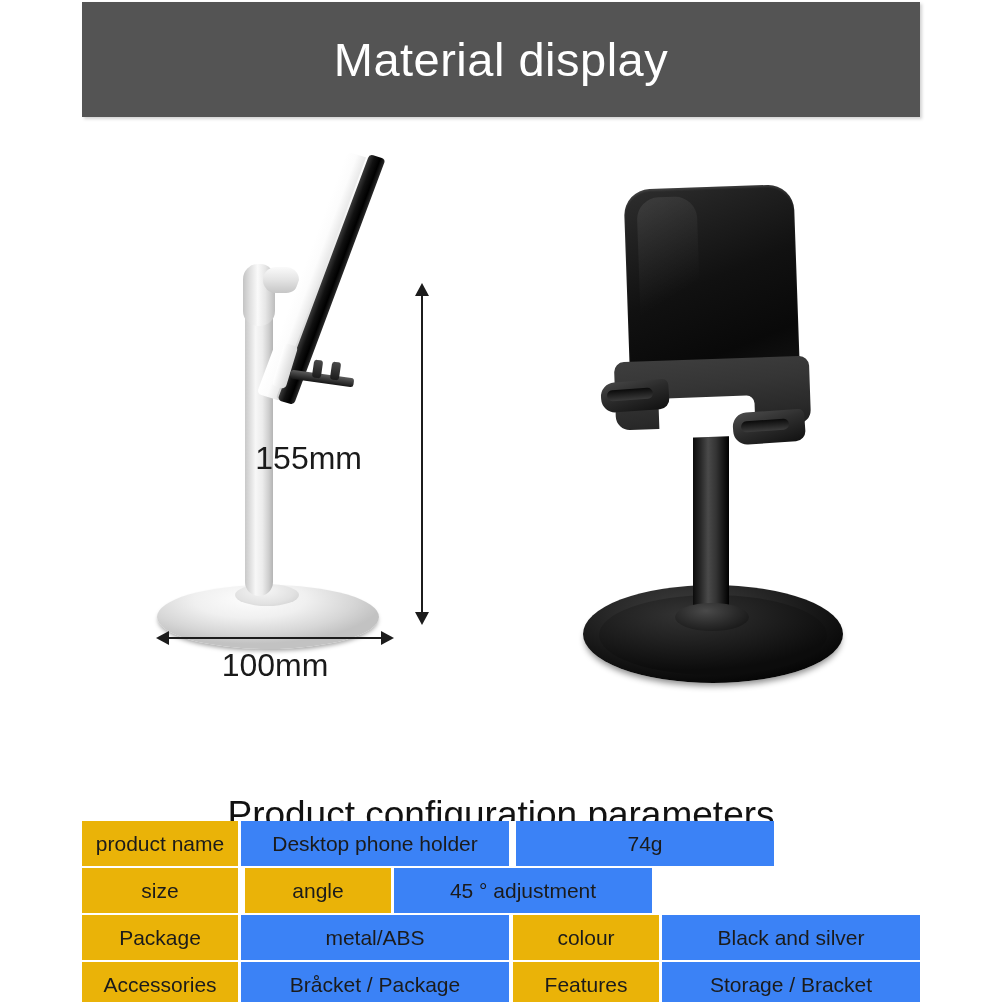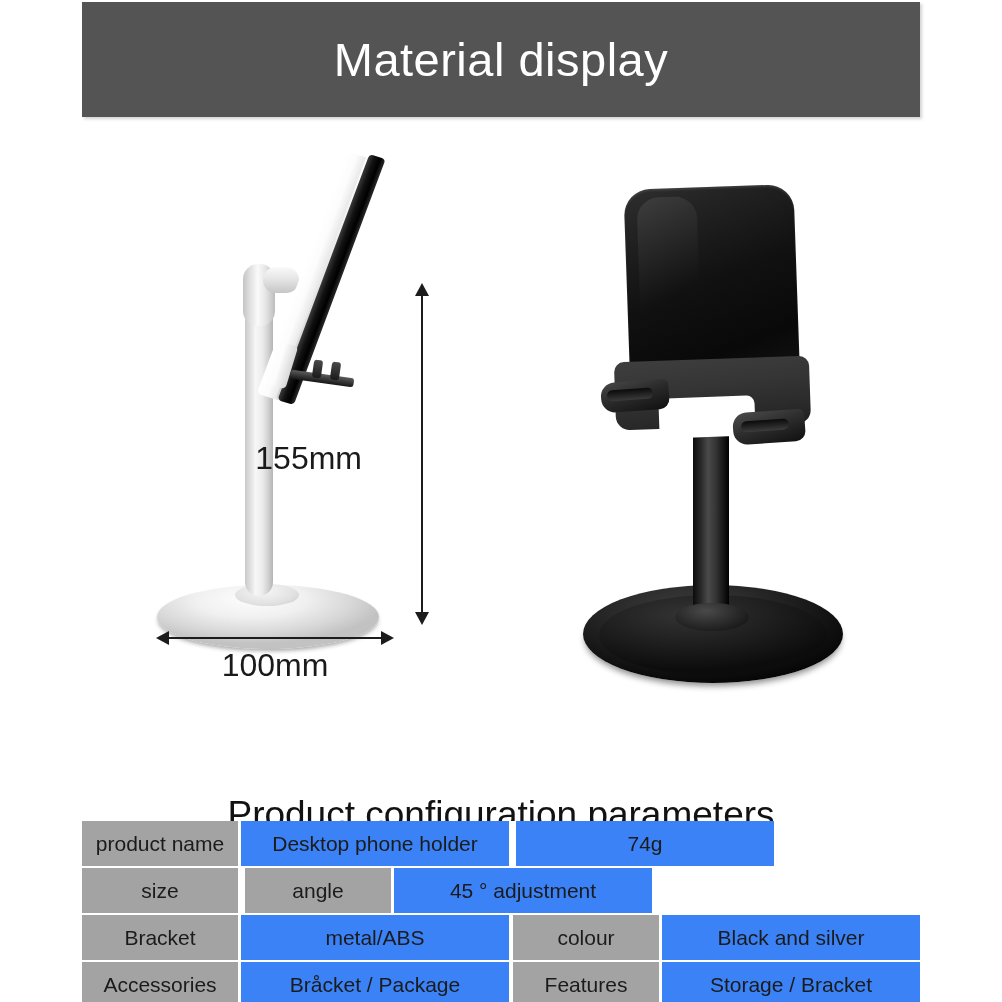--- a/index.html
+++ b/index.html
@@ -455,21 +455,21 @@
     display: flex;
     align-items: center;
     justify-content: center;
     font-size: 21px;
     color: #1b1b1b;
     line-height: 1;
     white-space: nowrap;
     overflow: hidden;
   }
   .spec-cell.label {
-    background: #a3a3a3;
+    background: #eab308;
   }
   .spec-cell.value {
     background: #3b82f6;
   }
   .c1 { width: 156px; }
   .c-gap-a { width: 3px; background: #ffffff; }
   .c2 { width: 268px; }
   .c-gap-b { width: 4px; background: #ffffff; }
   .c3 { width: 146px; }
   .c-gap-c { width: 3px; background: #ffffff; }
@@ -547,21 +547,21 @@
     <div class="spec-row">
       <div class="spec-cell label c1">size</div>
       <div class="c-gap-a"></div>
       <div class="c-gap-b"></div>
       <div class="spec-cell label c3">angle</div>
       <div class="c-gap-c"></div>
       <div class="spec-cell value c4">45 ° adjustment</div>
     </div>
 
     <div class="spec-row">
-      <div class="spec-cell label c1">Bracket</div>
+      <div class="spec-cell label c1">Package</div>
       <div class="c-gap-a"></div>
       <div class="spec-cell value c2">metal/ABS</div>
       <div class="c-gap-b"></div>
       <div class="spec-cell label c3">colour</div>
       <div class="c-gap-c"></div>
       <div class="spec-cell value c4">Black and silver</div>
     </div>
 
     <div class="spec-row">
       <div class="spec-cell label c1">Accessories</div>

